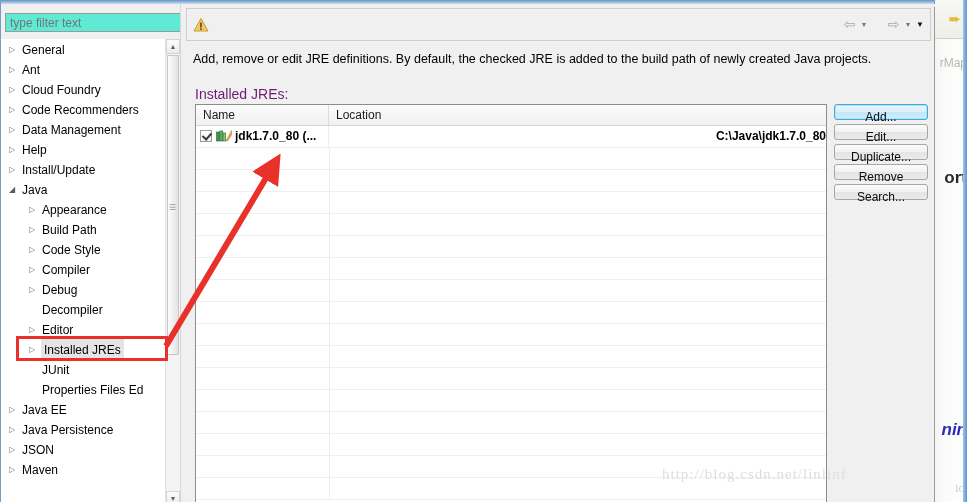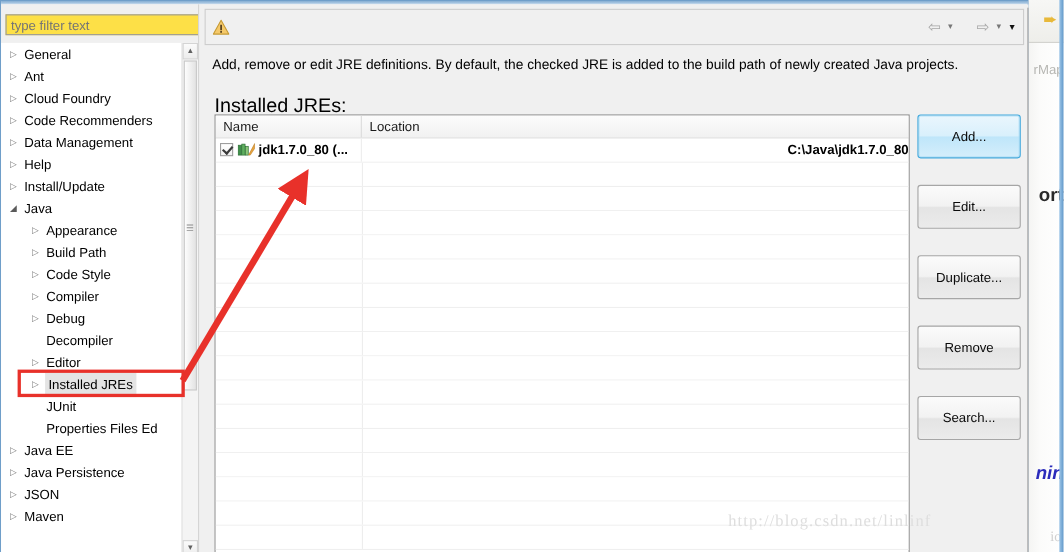--- a/index.html
+++ b/index.html
@@ -93,21 +93,21 @@
     position: absolute;
     left: 0; top: 3px;
     width: 179px; height: 499px;
     background: #f0f0f0;
   }
   #filterbox {
     position: absolute;
     left: 4px; top: 9px;
     width: 185px; height: 19px;
     border: 1px solid #9a9a9a;
-    background: #fde047;
+    background: #5eead4;
     box-sizing: border-box;
     padding: 2px 4px;
     font-size: 12px;
     color: #555555;
     line-height: 15px;
   }
   #treewrap {
     position: absolute;
     left: 0px; top: 35px;
     width: 179px; height: 467px;
@@ -253,22 +253,22 @@
   #desc {
     position: absolute;
     left: 9px; top: 48px;
     font-size: 12.5px;
     color: #000000;
     white-space: nowrap;
   }
   #jre-label {
     position: absolute;
     left: 11px; top: 82px;
-    font-size: 18px;
-    color: #000000;
+    font-size: 14px;
+    color: #701a75;
   }
 
   
   #table {
     position: absolute;
     left: 11px; top: 100px;
     width: 632px; height: 399px;
     background: #ffffff;
     border: 1px solid #8c8c8c;
     box-sizing: border-box;
@@ -364,22 +364,22 @@
     background: #ededed;
   }
 
   
   #btncol {
     position: absolute;
     left: 650px; top: 100px;
     width: 96px;
   }
   .btn {
-    width: 94px; height: 40px;
-    margin-bottom: 24px;
+    width: 94px; height: 16px;
+    margin-bottom: 0;
     background: linear-gradient(to bottom,#fbfbfb 0%,#f2f2f2 48%,#e4e4e4 52%,#ebebeb 100%);
     border: 1px solid #a6a6a6;
     border-radius: 3px;
     box-sizing: border-box;
     font-size: 12px;
     color: #0a0a0a;
     text-align: center;
     line-height: 22px;
     font-family: "Liberation Sans", sans-serif;
   }

